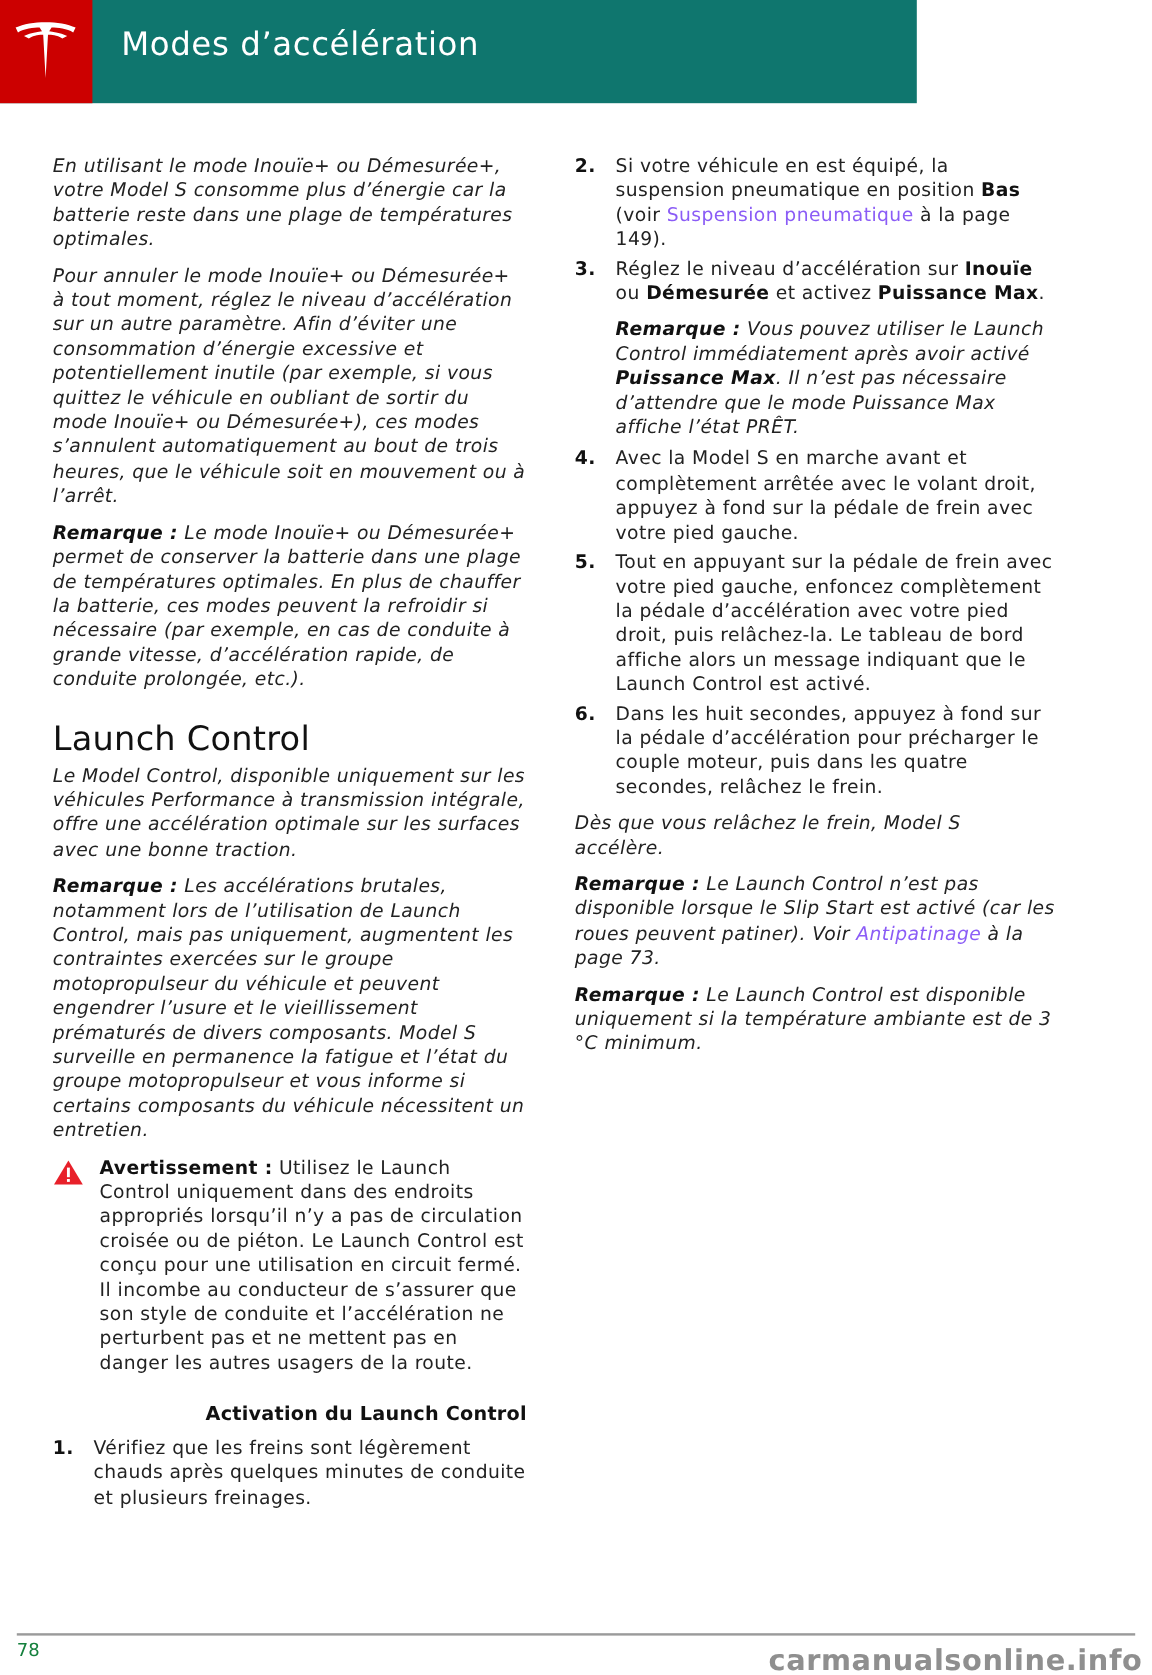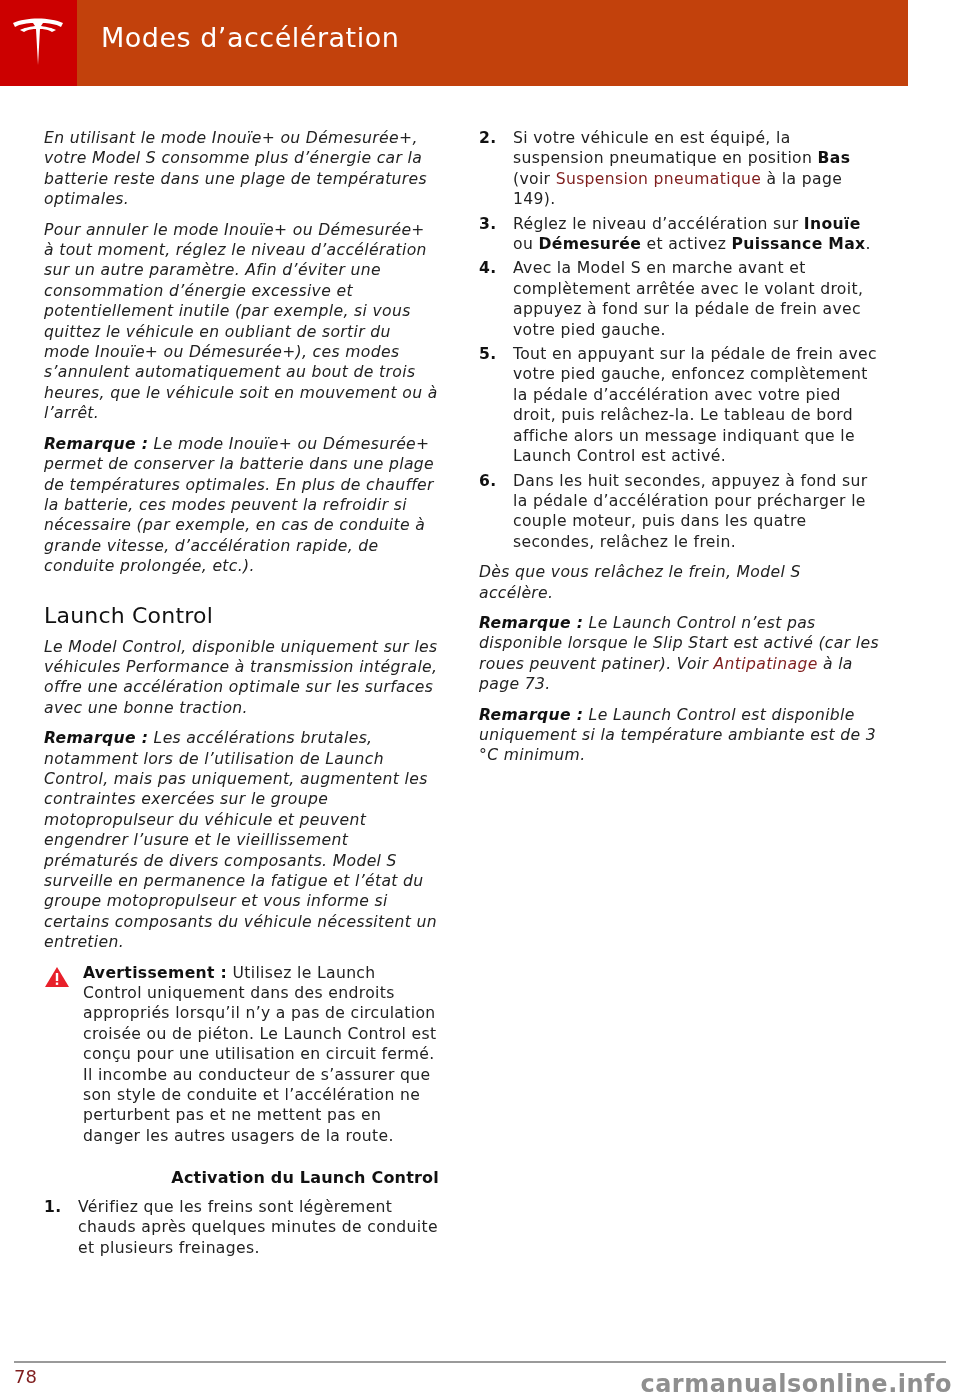--- a/index.html
+++ b/index.html
@@ -1,42 +1,42 @@
 <!DOCTYPE html>
 <html><head>
 <meta charset="utf-8">
 <style>
   html, body { margin: 0; padding: 0; }
   body {
     width: 960px; height: 1396px; position: relative; overflow: hidden;
     background: #ffffff; color: #222222;
     font-family: "DejaVu Sans", sans-serif;
   }
-  .header { position: absolute; left: 0; top: 0; width: 908px; height: 86px; background: #c2410c; }
+  .header { position: absolute; left: 0; top: 0; width: 764px; height: 86px; background: #0f766e; }
   .logo-box { position: absolute; left: 0; top: 0; width: 77px; height: 86px; background: #cc0000; }
   .logo-box svg { position: absolute; left: 12px; top: 18px; }
   .header-title {
     position: absolute; left: 101px; top: 22px; font-size: 27px; color: #ffffff;
     letter-spacing: 0.5px; font-weight: normal;
   }
   .col { position: absolute; top: 128px; font-size: 15.6px; line-height: 20.4px; letter-spacing: 0.35px; }
   .col-left { left: 44px; width: 395px; }
   .col-right { left: 479px; width: 400px; }
   p { margin: 0 0 10px 0; font-style: italic; }
   .b { font-weight: bold; color: #111; margin-top: 32px; }
-  .link { color: #7f1d1d; }
-  h2.section { font-size: 22px; font-weight: normal; margin: 26px 0 8px 0; color: #111; line-height: 26px; letter-spacing: 0.2px; }
+  .link { color: #8b5cf6; }
+  h2.section { font-size: 28px; font-weight: normal; margin: 26px 0 8px 0; color: #111; line-height: 26px; letter-spacing: 0.2px; }
   h3.sub { font-size: 16px; font-weight: bold; margin: 22px 0 8px 0; color: #111; letter-spacing: 0.2px; text-align: right; }
   .warning { position: relative; padding-left: 39px; margin: 10px 0 10px 0; }
   .warning .warn-icon { position: absolute; left: 0; top: 3px; }
   .step { position: relative; padding-left: 34px; margin: 0 0 4px 0; }
   .step .num { position: absolute; left: 0; top: 0; font-weight: bold; color: #111; }
   .step-note { padding-left: 34px; margin: 10px 0 6px 0; }
   .footer-line { position: absolute; left: 14px; top: 1361px; width: 932px; height: 2px; background: #9a9a9a; }
-  .footer-page { position: absolute; left: 14px; top: 1366px; font-size: 18px; color: #7f1d1d; }
+  .footer-page { position: absolute; left: 14px; top: 1366px; font-size: 15px; color: #15803d; }
   .footer-title { position: absolute; right: 14px; top: 1436px; font-size: 15px; color: #777; }
   .watermark { position: absolute; right: 8px; top: 1370px; font-size: 24px; color: #8a8a8a; font-weight: bold; letter-spacing: 0.5px; opacity: 0.95; }
 </style>
 </head>
 <body>
 
 <div class="header">
   <div class="logo-box">
     <svg width="52" height="48" viewBox="0 0 52 48">
       <path d="M1 5 C14 -1 38 -1 51 5 L49 9 C44 6 36 5 31 5 L29 8 C36 9 40 10 44 12 L40 14 C35 11 31 11 28 11 L26 47 L24 11 C21 11 17 11 12 14 L8 12 C12 10 16 9 23 8 L21 5 C16 5 8 6 3 9 Z" fill="#ffffff"></path>
@@ -72,20 +72,23 @@
 
 <div class="col col-right">
   <div class="step">
     <span class="num">2.</span>
     <span>Si votre véhicule en est équipé, la suspension pneumatique en position </span><span class="b">Bas</span><span> (voir </span><span class="link">Suspension pneumatique</span><span> à la page 149).</span>
   </div>
   <div class="step">
     <span class="num">3.</span>
     <span>Réglez le niveau d’accélération sur </span><span class="b">Inouïe</span><span> ou </span><span class="b">Démesurée</span><span> et activez </span><span class="b">Puissance Max</span><span>.</span>
   </div>
+  <p class="step-note">
+    <span class="b">Remarque :</span><span> Vous pouvez utiliser le Launch Control immédiatement après avoir activé </span><span class="b">Puissance Max</span><span>. Il n’est pas nécessaire d’attendre que le mode Puissance Max affiche l’état PRÊT.</span>
+  </p>
   <div class="step">
     <span class="num">4.</span>
     <span>Avec la Model S en marche avant et complètement arrêtée avec le volant droit, appuyez à fond sur la pédale de frein avec votre pied gauche.</span>
   </div>
   <div class="step">
     <span class="num">5.</span>
     <span>Tout en appuyant sur la pédale de frein avec votre pied gauche, enfoncez complètement la pédale d’accélération avec votre pied droit, puis relâchez-la. Le tableau de bord affiche alors un message indiquant que le Launch Control est activé.</span>
   </div>
   <div class="step" style="margin-bottom:10px;">
     <span class="num">6.</span>

